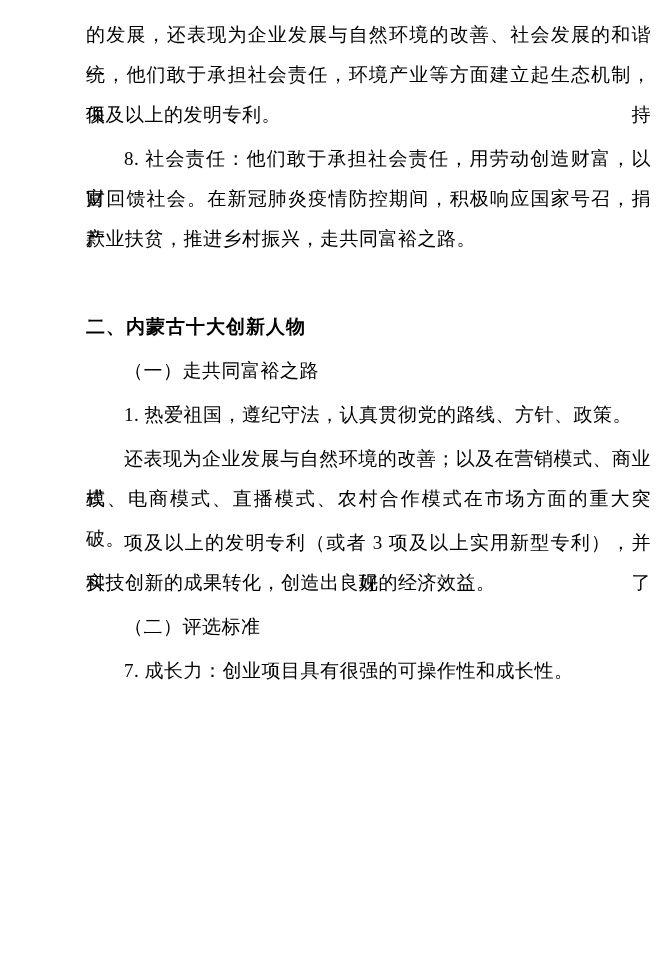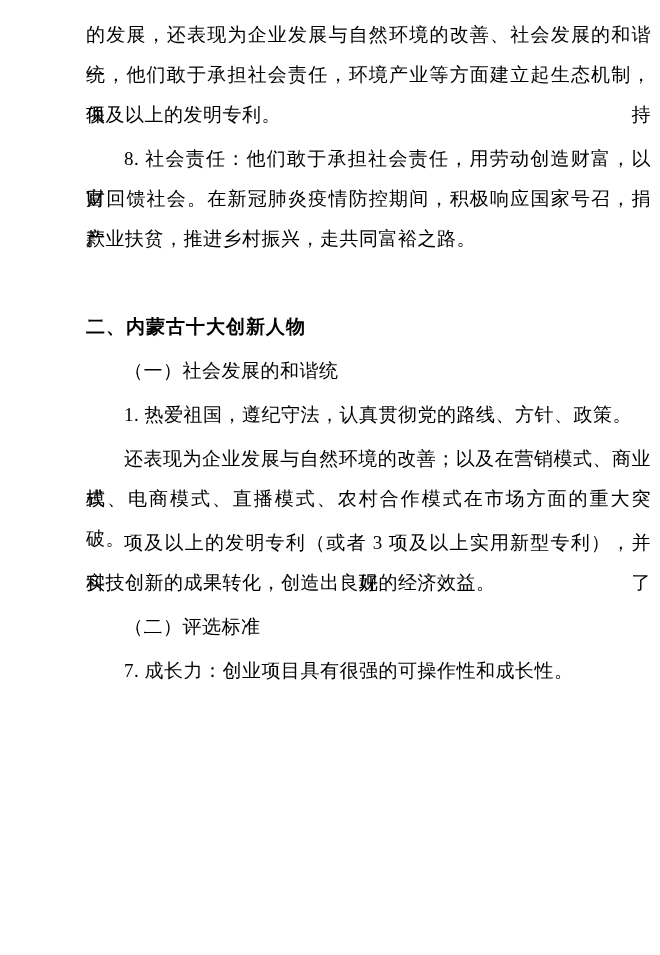--- a/index.html
+++ b/index.html
@@ -62,21 +62,21 @@
       </div>
       <div class="block paragraph indent">
         <div class="line">8. 社会责任：他们敢于承担社会责任，用劳动创造财富，以财</div>
         <div class="line">富回馈社会。在新冠肺炎疫情防控期间，积极响应国家号召，捐款</div>
         <div class="line last">产业扶贫，推进乡村振兴，走共同富裕之路。</div>
       </div>
       <div class="block heading">
         <div class="line last">二、内蒙古十大创新人物</div>
       </div>
       <div class="block paragraph indent">
-        <div class="line last">（一）社会发展的和谐统</div>
+        <div class="line last">（一）走共同富裕之路</div>
       </div>
       <div class="block paragraph indent">
         <div class="line last">1. 热爱祖国，遵纪守法，认真贯彻党的路线、方针、政策。</div>
       </div>
       <div class="block paragraph indent">
         <div class="line">还表现为企业发展与自然环境的改善；以及在营销模式、商业模</div>
         <div class="line last">式、电商模式、直播模式、农村合作模式在市场方面的重大突破。</div>
       </div>
       <div class="block paragraph indent">
         <div class="line">项及以上的发明专利（或者 3 项及以上实用新型专利），并实现了</div>

